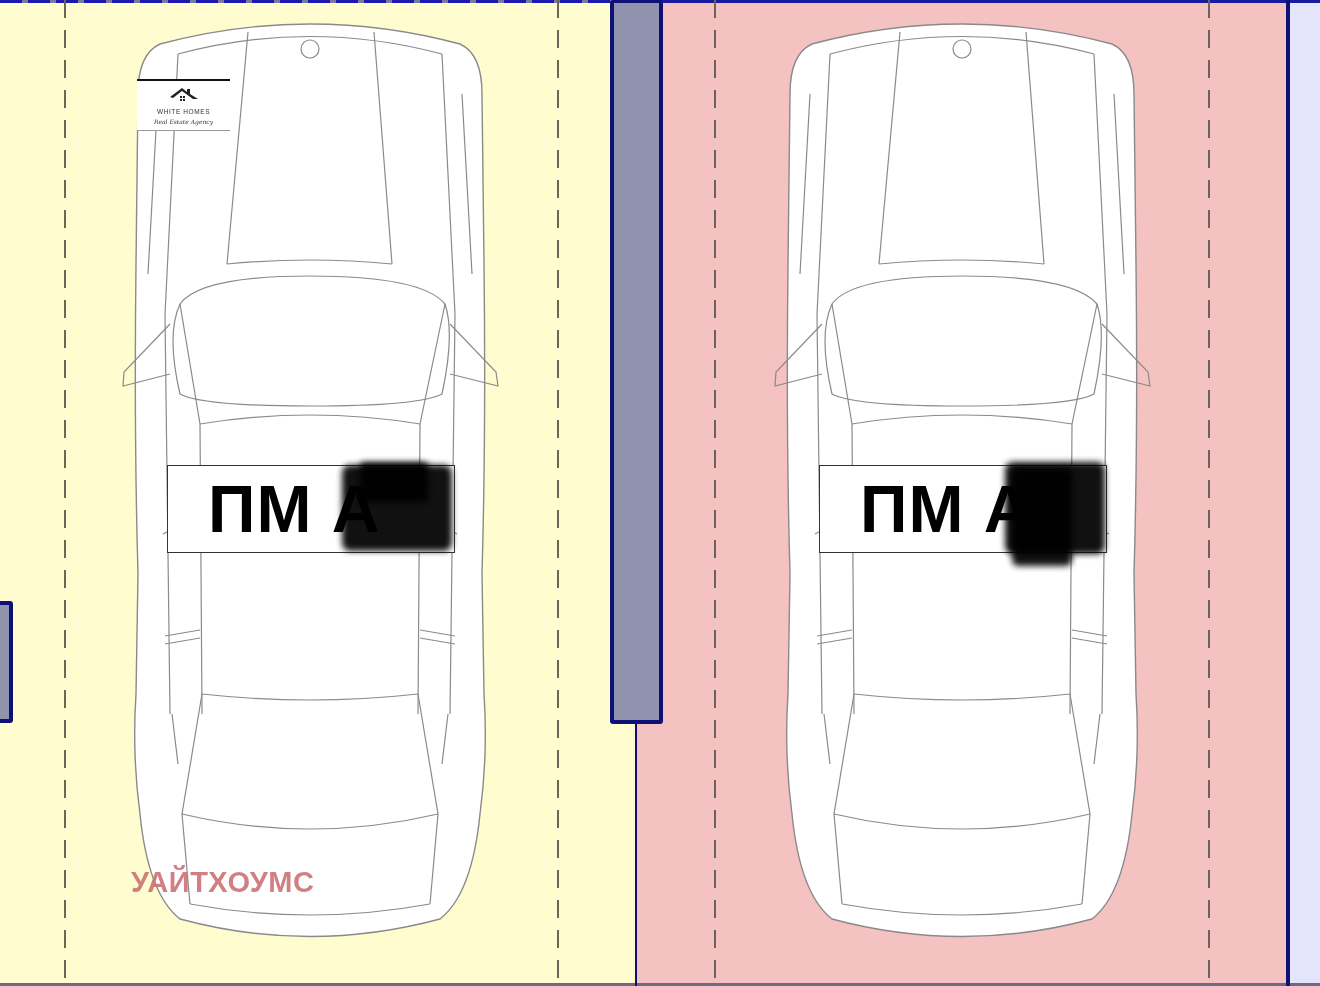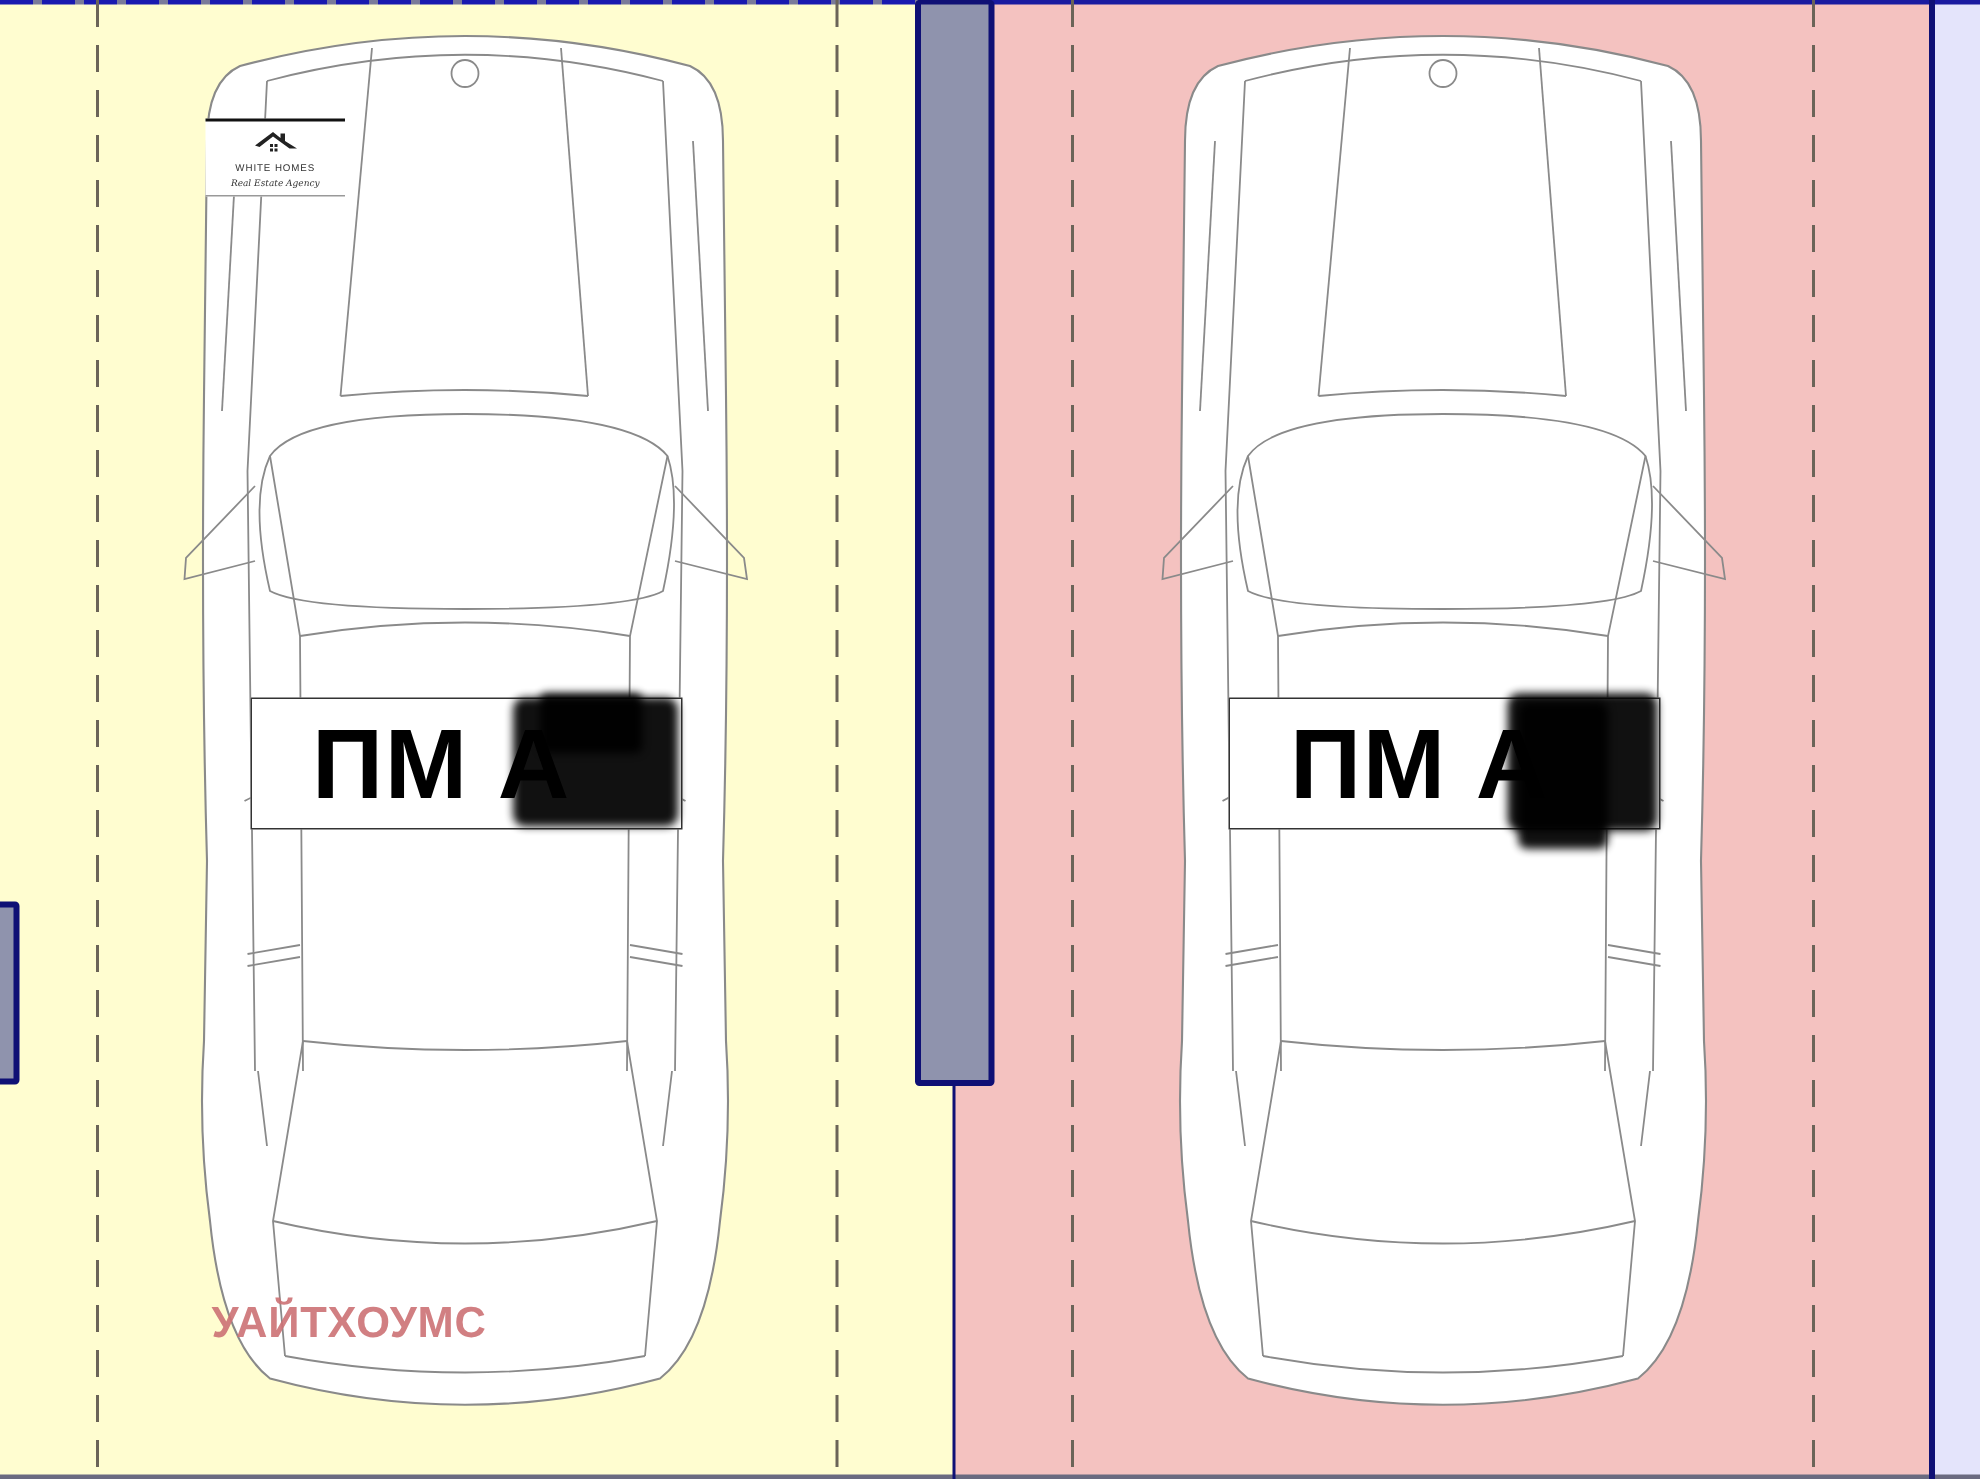--- a/index.html
+++ b/index.html
@@ -14,21 +14,21 @@
     .bottom-border{position:absolute;left:0;top:983px;width:1320px;height:3px;background:#6a6a80;}
     .dash{position:absolute;top:0;width:2px;height:986px;background:repeating-linear-gradient(180deg,#6b6458 0 18px,transparent 18px 30px);}
     .pillar{position:absolute;background:#8f93ad;border:4px solid #0f1075;box-sizing:border-box;border-radius:3px;}
     .car{position:absolute;}
     .plate{position:absolute;border:1.5px solid #333;background:#fff;box-sizing:border-box;}
     .plate-text{position:absolute;left:40px;top:5px;font-weight:bold;font-size:66px;letter-spacing:1px;color:#000;white-space:nowrap;line-height:76px;}
     .redact{position:absolute;background:#000;border-radius:8px;filter:blur(3px);opacity:0.93;}
     .logo{position:absolute;left:137px;top:79px;width:93px;height:52px;background:#fff;border-top:2px solid #111;border-bottom:1px solid #999;box-sizing:border-box;text-align:center;}
     .logo-name{font-size:6.5px;letter-spacing:0.6px;color:#333;display:block;margin-top:1px;}
     .logo-tag{font-family:"DejaVu Serif",serif;font-style:italic;font-size:6px;color:#333;display:block;margin-top:3px;}
-    .watermark{position:absolute;left:131px;top:866px;font-weight:bold;font-size:29px;color:#cd7275;opacity:0.9;letter-spacing:0.5px;margin-left:10px;}
+    .watermark{position:absolute;left:131px;top:866px;font-weight:bold;font-size:29px;color:#cd7275;opacity:0.9;letter-spacing:0.5px;}
   </style>
 </head>
 <body>
 
 <div class="zone zone-yellow"></div>
 <div class="zone zone-pink"></div>
 <div class="zone zone-lav"></div>
 
 <div class="top-border" style="width:612px"></div>
 <div class="top-border solid" style="left:612px;width:708px;"></div>

